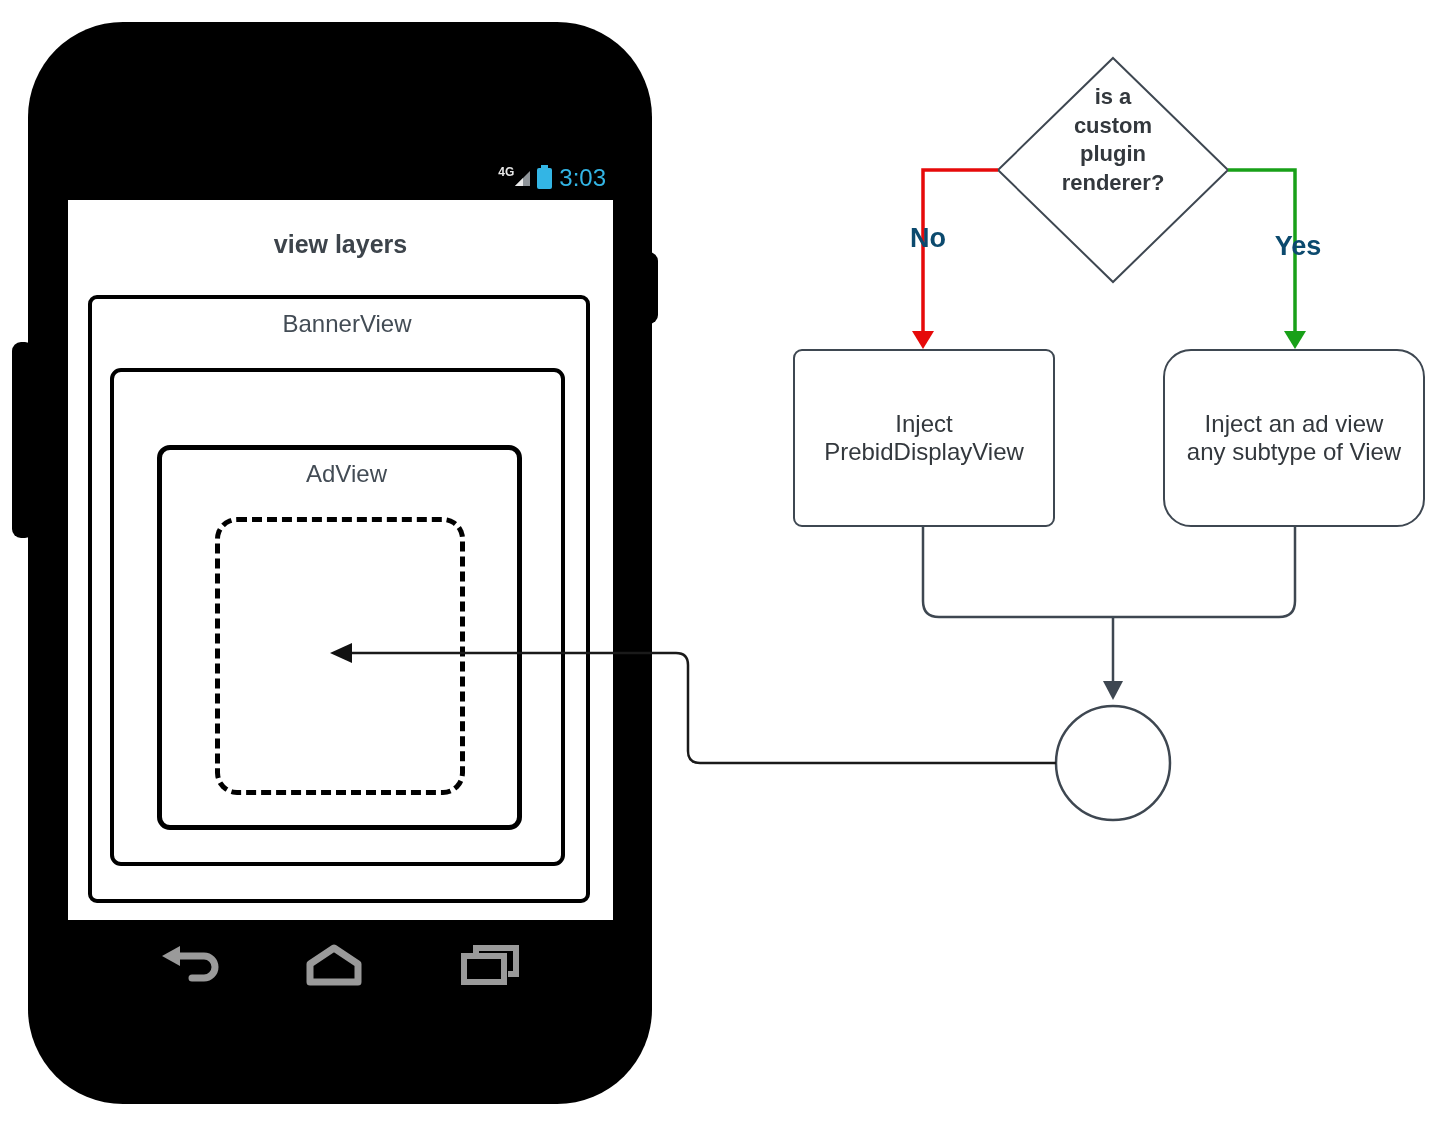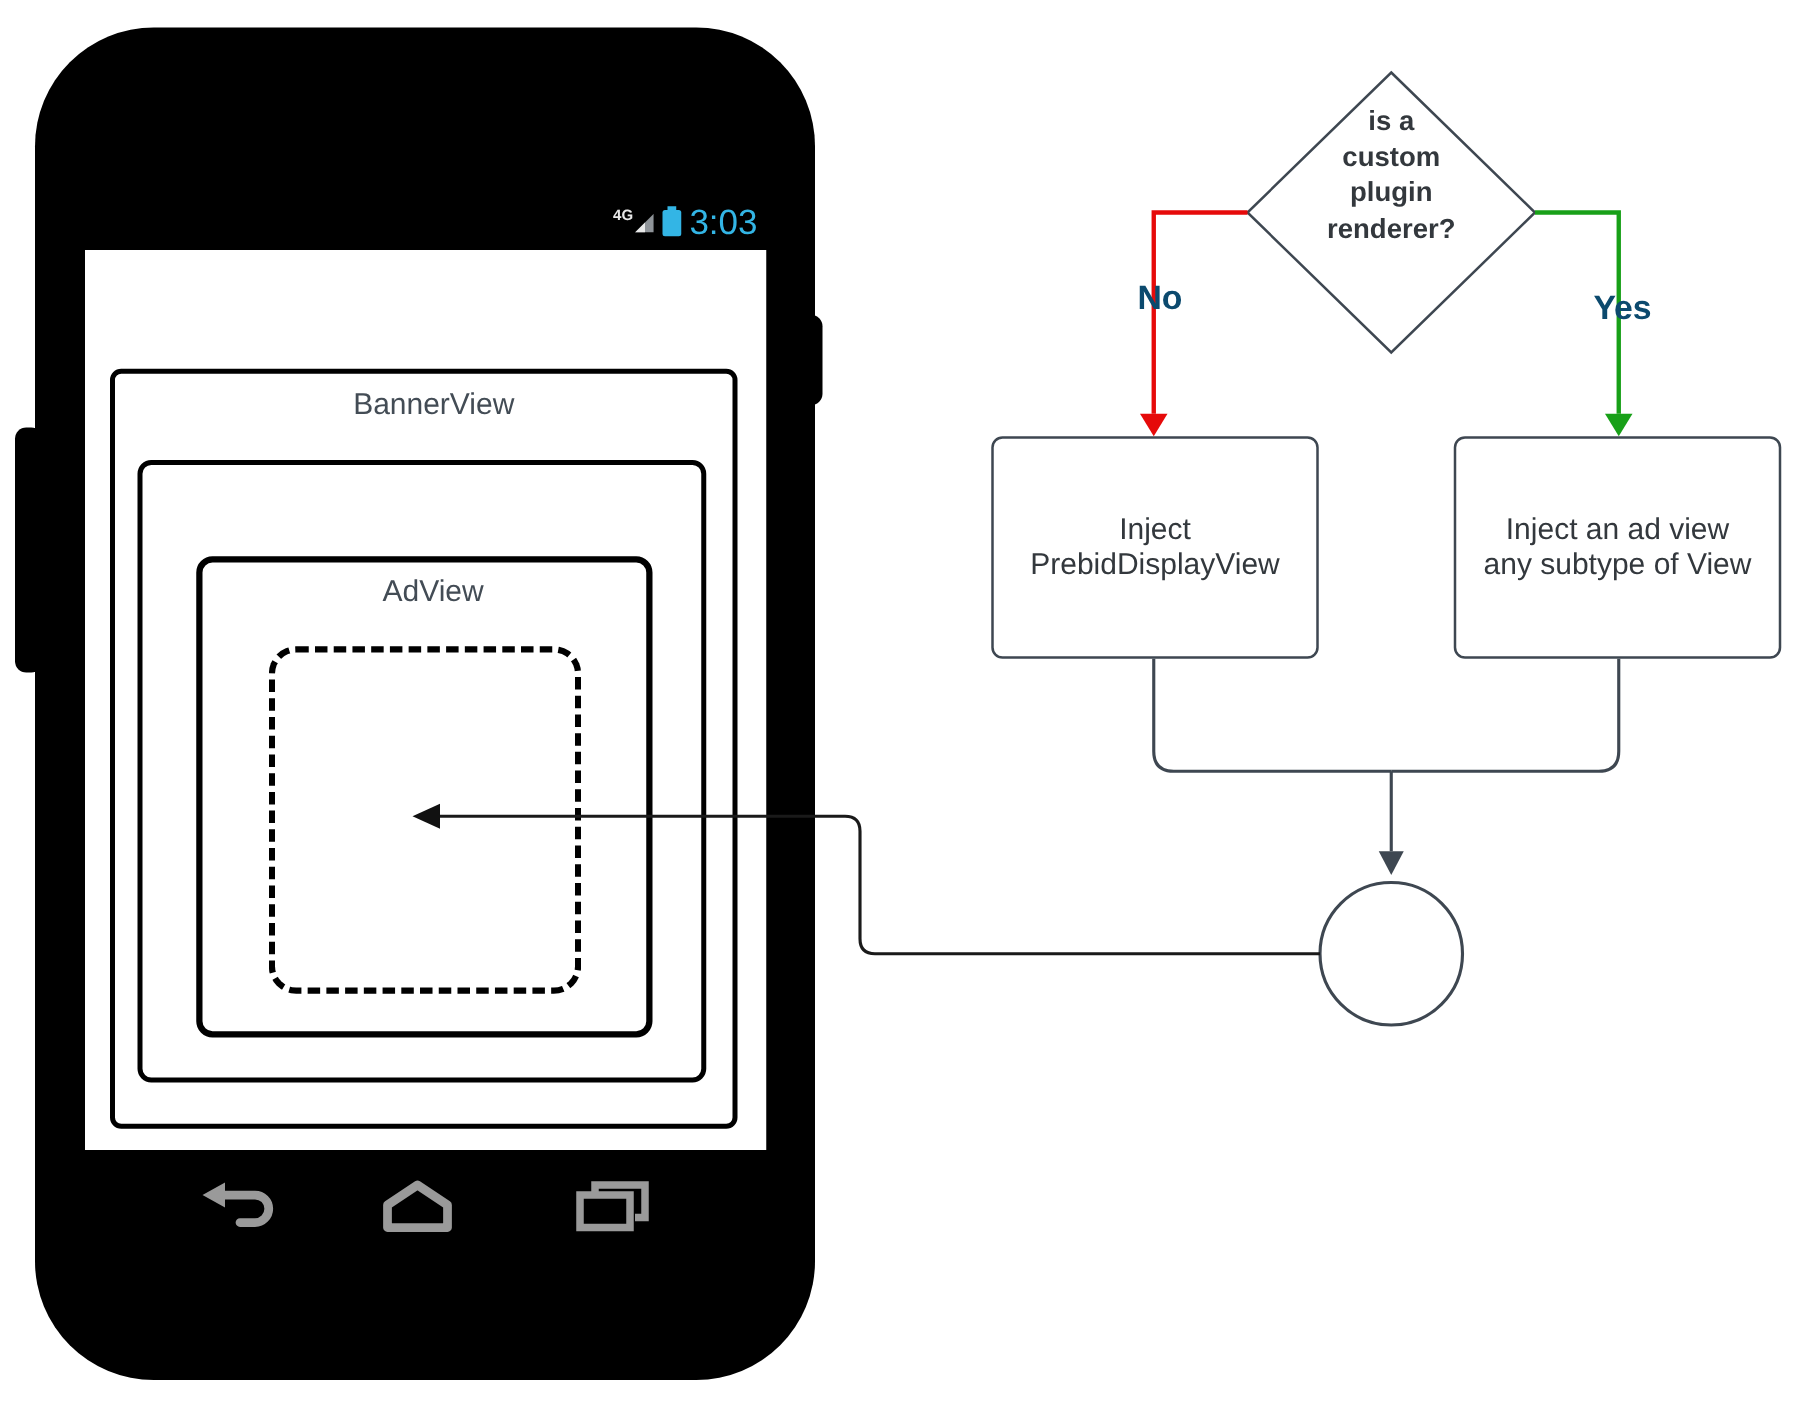--- a/index.html
+++ b/index.html
@@ -56,21 +56,21 @@
   }
   .battery::before {
     content: "";
     position: absolute;
     left: 4px; top: -3px;
     width: 7px; height: 3px;
     background: #33b5e5;
   }
   .time {
     color: #33b5e5;
-    font-size: 28px;
+    font-size: 24px;
     line-height: 1;
   }
 
   .screen {
     position: absolute;
     left: 68px; top: 200px;
     width: 545px; height: 720px;
     background: #ffffff;
   }
   .screen-title {
@@ -121,21 +121,21 @@
     align-items: center;
     justify-content: center;
     text-align: center;
     font-size: 24px;
     color: #33383d;
     padding: 0 18px;
     box-sizing: border-box;
     z-index: 5;
   }
   .box-no  { left: 793px;  top: 349px; }
-  .box-yes { left: 1163px; top: 349px; }
+  .box-yes { left: 1163px; top: 349px; border-radius: 28px; }
 
   .diamond-label {
     position: absolute;
     left: 1061px; top: 83px;
     width: 104px;
     text-align: center;
     font-size: 22px;
     line-height: 1.3;
     color: #33383d;
     z-index: 20;
@@ -175,20 +175,21 @@
       <svg width="15" height="15" viewBox="0 0 15 15">
         <polygon points="0,15 15,15 15,0" fill="#8f9499"></polygon>
         <polygon points="0,15 8,15 8,7" fill="#e9e9e9"></polygon>
       </svg>
     </div>
     <div class="battery"></div>
     <div class="time">3:03</div>
   </div>
 
   <div class="screen"></div>
+  <div class="screen-title">view layers</div>
 
   <div class="layer-box layer-banner"></div>
   <div class="layer-box layer-display"></div>
   <div class="layer-box layer-adview"></div>
   <div class="layer-dashed layer-box" style="border-style:dashed;"></div>
 
   <div class="layer-label label-banner">BannerView</div>
   <div class="layer-label label-adview">AdView</div>
 
   <svg class="nav-icon nav-back" width="68" height="46" viewBox="0 0 68 46">

